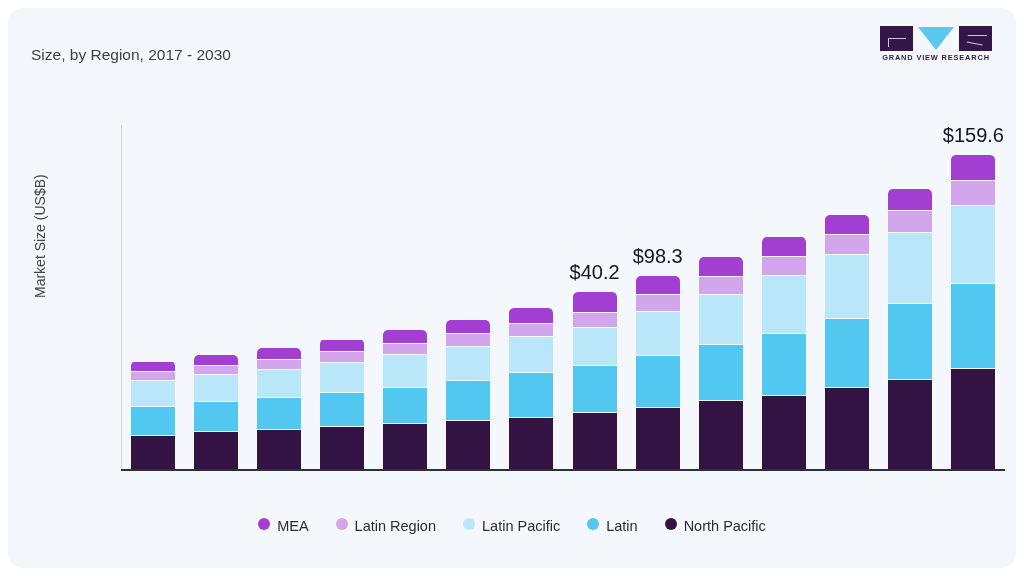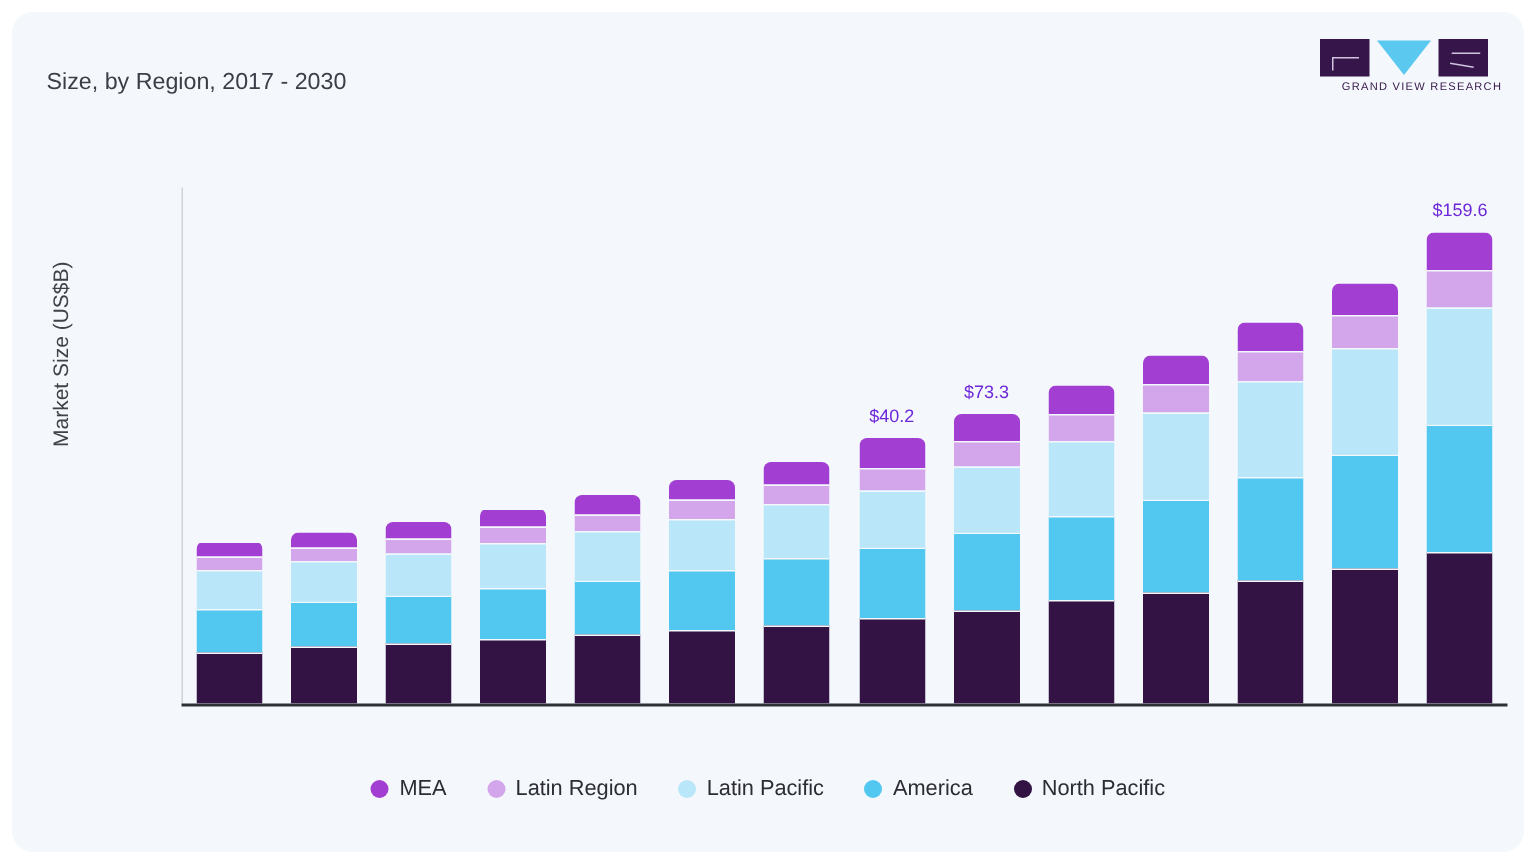--- a/index.html
+++ b/index.html
@@ -97,26 +97,26 @@
     left: 38px;
     top: 1px;
     width: 0;
     height: 0;
     border-left: 18px solid transparent;
     border-right: 18px solid transparent;
     border-top: 23px solid #5bc8ef;
   }
   .logo-text {
     position: absolute;
-    left: 12px;
+    left: 0;
     top: 27px;
     width: 112px;
     text-align: center;
     font-size: 7.4px;
-    font-weight: normal;
+    font-weight: bold;
     letter-spacing: 0.85px;
     color: #36164a;
   }
 
   
   .plot {
     position: absolute;
     left: 113px;
     top: 117px;
     width: 884px;
@@ -178,39 +178,39 @@
   .seg {
     width: 100%;
     box-sizing: border-box;
   }
   .seg + .seg { border-top: 1.5px solid #f4f8fc; }
 
   .datalabel {
     position: absolute;
     left: 50%;
     transform: translateX(-50%);
-    font-size: 12px;
-    color: #6d28d9;
+    font-size: 20px;
+    color: #0f172a;
     white-space: nowrap;
   }
 
   
   .legend {
     position: absolute;
     left: 0;
     top: 510px;
     width: 1008px;
     display: flex;
     justify-content: center;
     align-items: center;
     gap: 27px;
   }
   .legend-item {
     display: flex;
-    align-items: center;
+    align-items: flex-start;
     gap: 7px;
   }
   .legend-dot {
     width: 12px;
     height: 12px;
     border-radius: 50%;
   }
   .legend-label {
     font-size: 14.5px;
     color: #2c2c34;
@@ -308,21 +308,21 @@
           <div class="datalabel" style="bottom: 185.504px;">$40.2</div>
           <div class="bar" style="height: 177.504px;">
             <div class="seg" style="height: 20.2469px; background: rgb(162, 63, 210);"></div>
             <div class="seg" style="height: 15.5291px; background: rgb(211, 165, 234);"></div>
             <div class="seg" style="height: 37.9383px; background: rgb(185, 230, 248);"></div>
             <div class="seg" style="height: 46.784px; background: rgb(82, 200, 241);"></div>
             <div class="seg" style="height: 57.0057px; background: rgb(50, 19, 67);"></div>
           </div>
         </div>
         <div class="bar-slot">
-          <div class="datalabel" style="bottom: 201.23px;">$73.3</div>
+          <div class="datalabel" style="bottom: 201.23px;">$98.3</div>
           <div class="bar" style="height: 193.23px;">
             <div class="seg" style="height: 18.6743px; background: rgb(162, 63, 210);"></div>
             <div class="seg" style="height: 16.512px; background: rgb(211, 165, 234);"></div>
             <div class="seg" style="height: 44.032px; background: rgb(185, 230, 248);"></div>
             <div class="seg" style="height: 52.0914px; background: rgb(82, 200, 241);"></div>
             <div class="seg" style="height: 61.92px; background: rgb(50, 19, 67);"></div>
           </div>
         </div>
         <div class="bar-slot">
           <div class="bar" style="height: 212.297px;">
@@ -382,21 +382,21 @@
       <div class="legend-item">
         <span class="legend-dot" style="background: rgb(211, 165, 234);"></span>
         <span class="legend-label">Latin Region</span>
       </div>
       <div class="legend-item">
         <span class="legend-dot" style="background: rgb(185, 230, 248);"></span>
         <span class="legend-label">Latin Pacific</span>
       </div>
       <div class="legend-item">
         <span class="legend-dot" style="background: rgb(82, 200, 241);"></span>
-        <span class="legend-label">America</span>
+        <span class="legend-label">Latin</span>
       </div>
       <div class="legend-item">
         <span class="legend-dot" style="background: rgb(50, 19, 67);"></span>
         <span class="legend-label">North Pacific</span>
       </div>
     </div>
 
 </div>
 
 </body></html>

